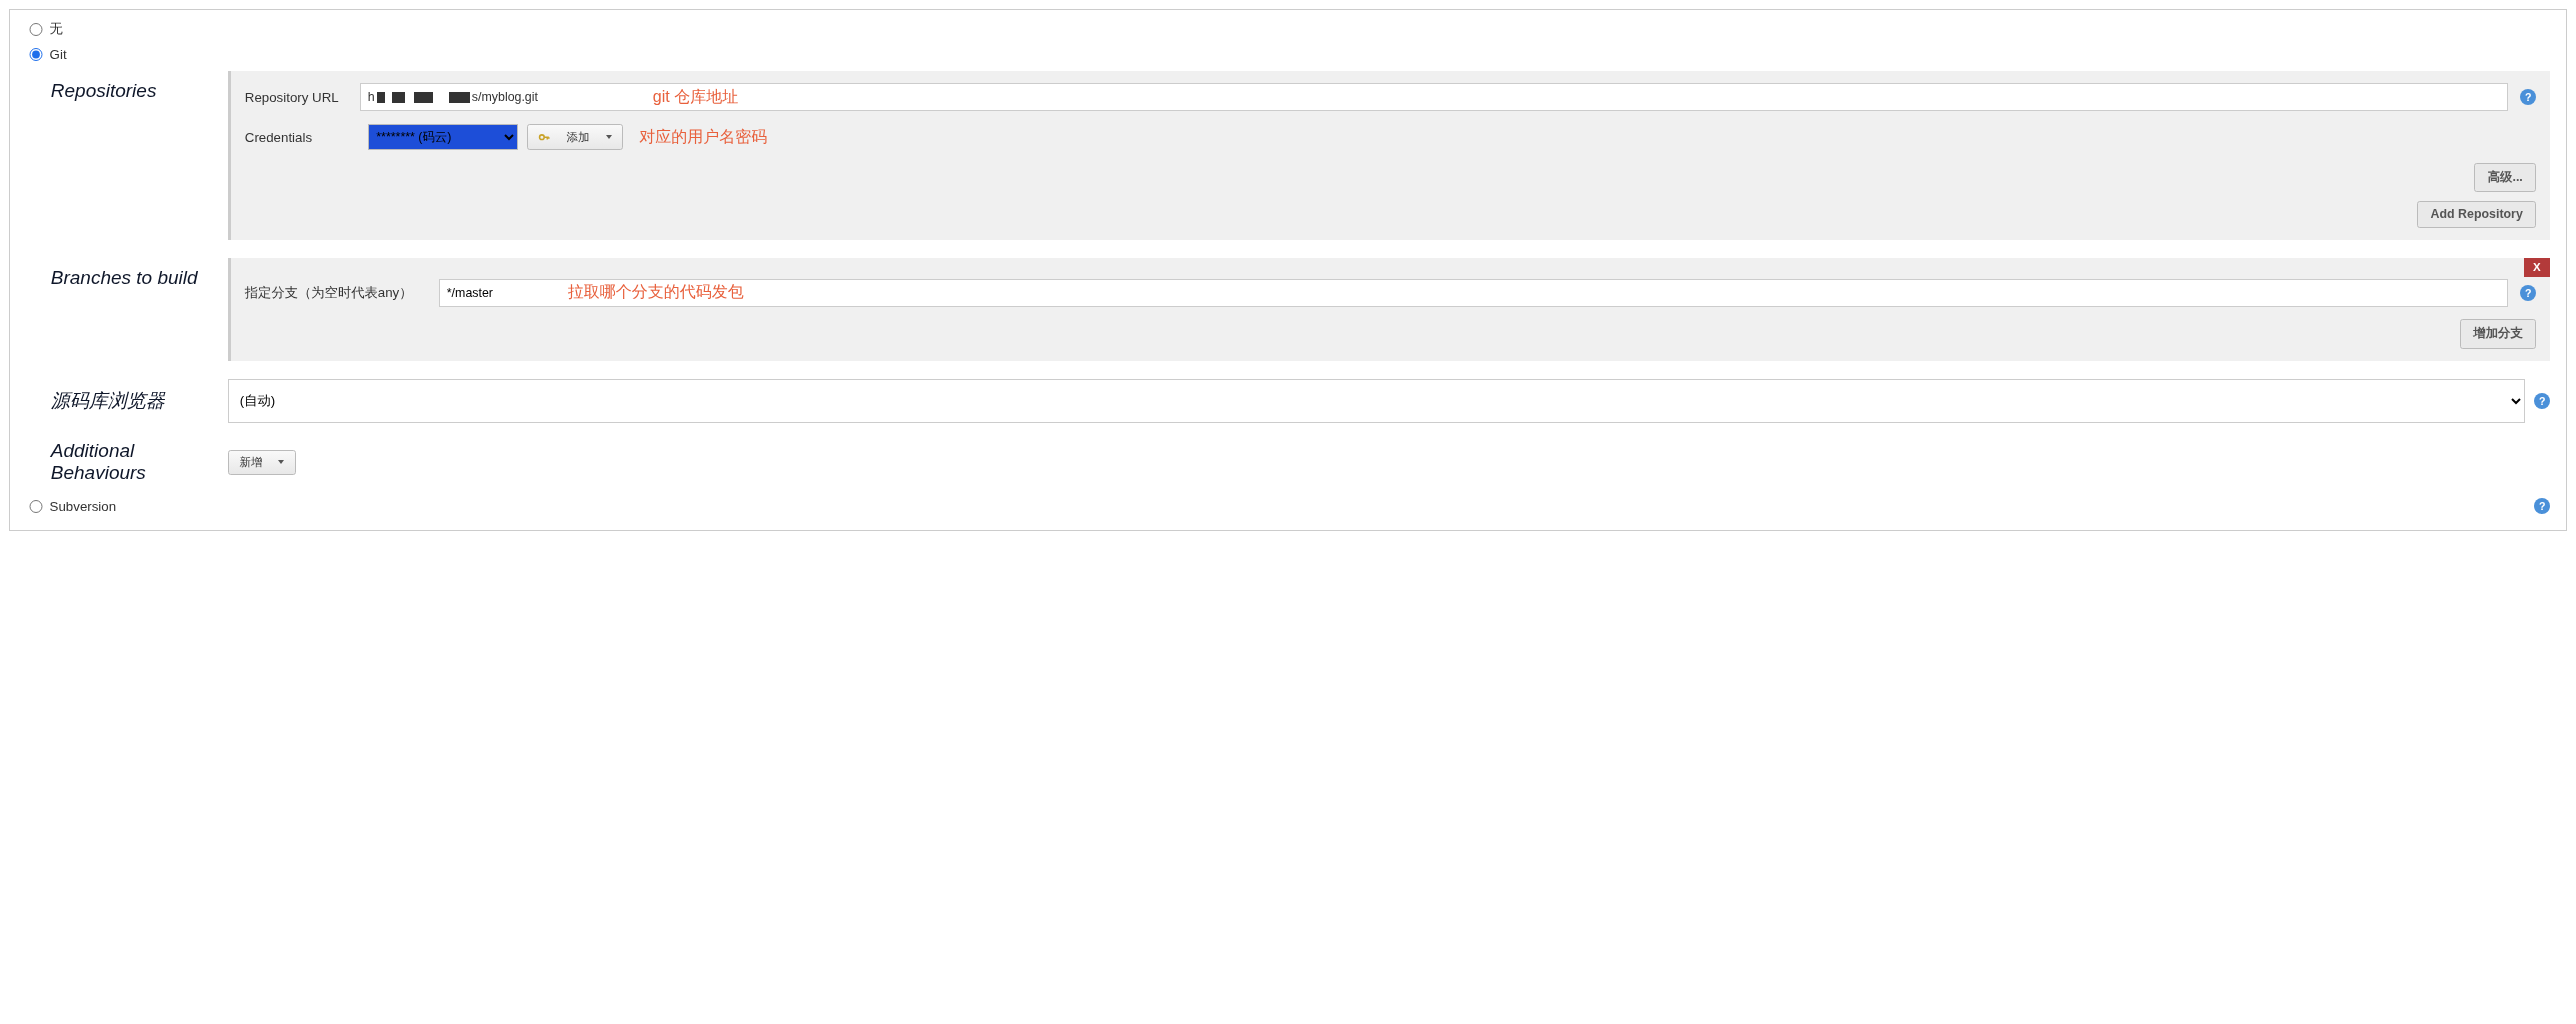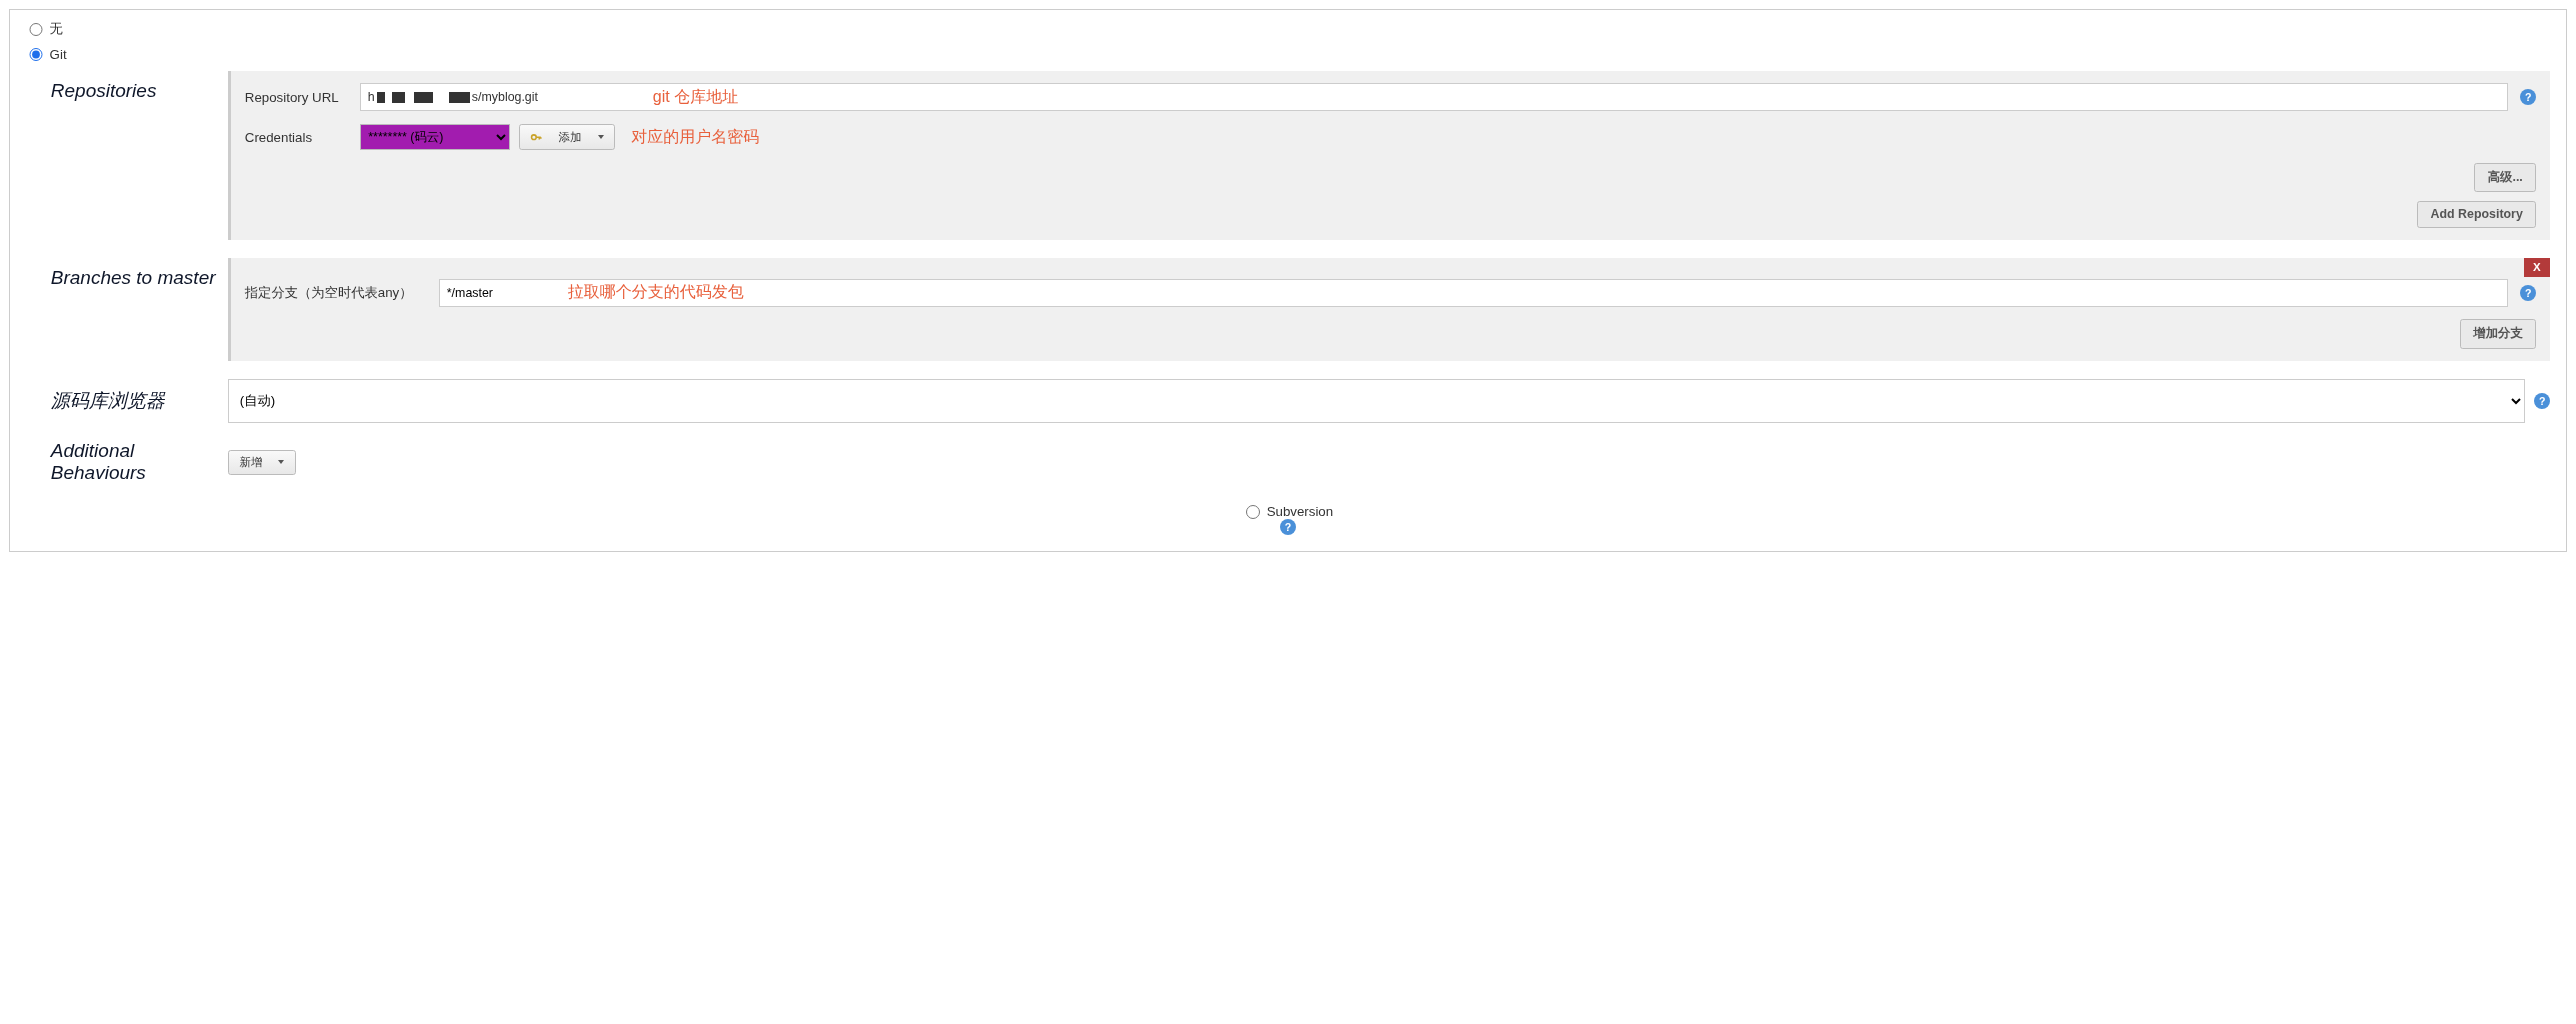--- a/index.html
+++ b/index.html
@@ -93,22 +93,23 @@
     .redact-block {
       background: #333;
       height: 10.6px;
       display: inline-block;
     }
     .cred-select {
       width: 150px;
       height: 26.5px;
       padding: 1.8px 3.5px;
       border: 0.9px solid #bbb;
-      background: #a21caf;
-      font-size: 12.4px;
+      background: #1d4ed8;
+      font-size: 12.4px;
+      margin-left: 8px;
     }
     .btn {
       display: inline-flex;
       align-items: center;
       gap: 16px;
       padding: 4.4px 10.6px;
       background: linear-gradient(#f9f9f9, #e8e8e8);
       border: 0.9px solid #bbb;
       border-radius: 2.7px;
       font-size: 11.5px;
@@ -203,22 +204,21 @@
     }
     .behaviours-row {
       display: flex;
       align-items: center;
       margin-bottom: 8.8px;
     }
     .subversion-row {
       display: flex;
       align-items: center;
       justify-content: space-between;
-      margin-top: 20px;
-      flex-direction: column;
+      margin-top: 14px;
     }
     .panel-wrap {
       position: relative;
       flex: 1;
     }
     .section-help-corner {
       position: absolute;
       top: 5.3px;
       right: 5.3px;
     }
@@ -285,21 +285,21 @@
             <button class="btn-grey">高级...</button>
           </div>
           <div class="btn-row-right">
             <button class="btn-grey">Add Repository</button>
           </div>
         </div>
       </div>
     </div>
 
     <div class="config-row">
-      <div class="left-label">Branches to master</div>
+      <div class="left-label">Branches to build</div>
       <div class="panel-wrap">
         <div class="config-panel" style="padding-top:21px;">
           <div class="delete-x">X</div>
 
           <div class="inner-row">
             <div class="inner-label-wide">指定分支（为空时代表any）</div>
             <div style="flex:1;position:relative;display:flex;align-items:center;">
               <input type="text" class="branch-input" value="*/master" style="">
               <span class="annotation" style="left:129px; top:3.5px;">拉取哪个分支的代码发包</span>
             </div>

